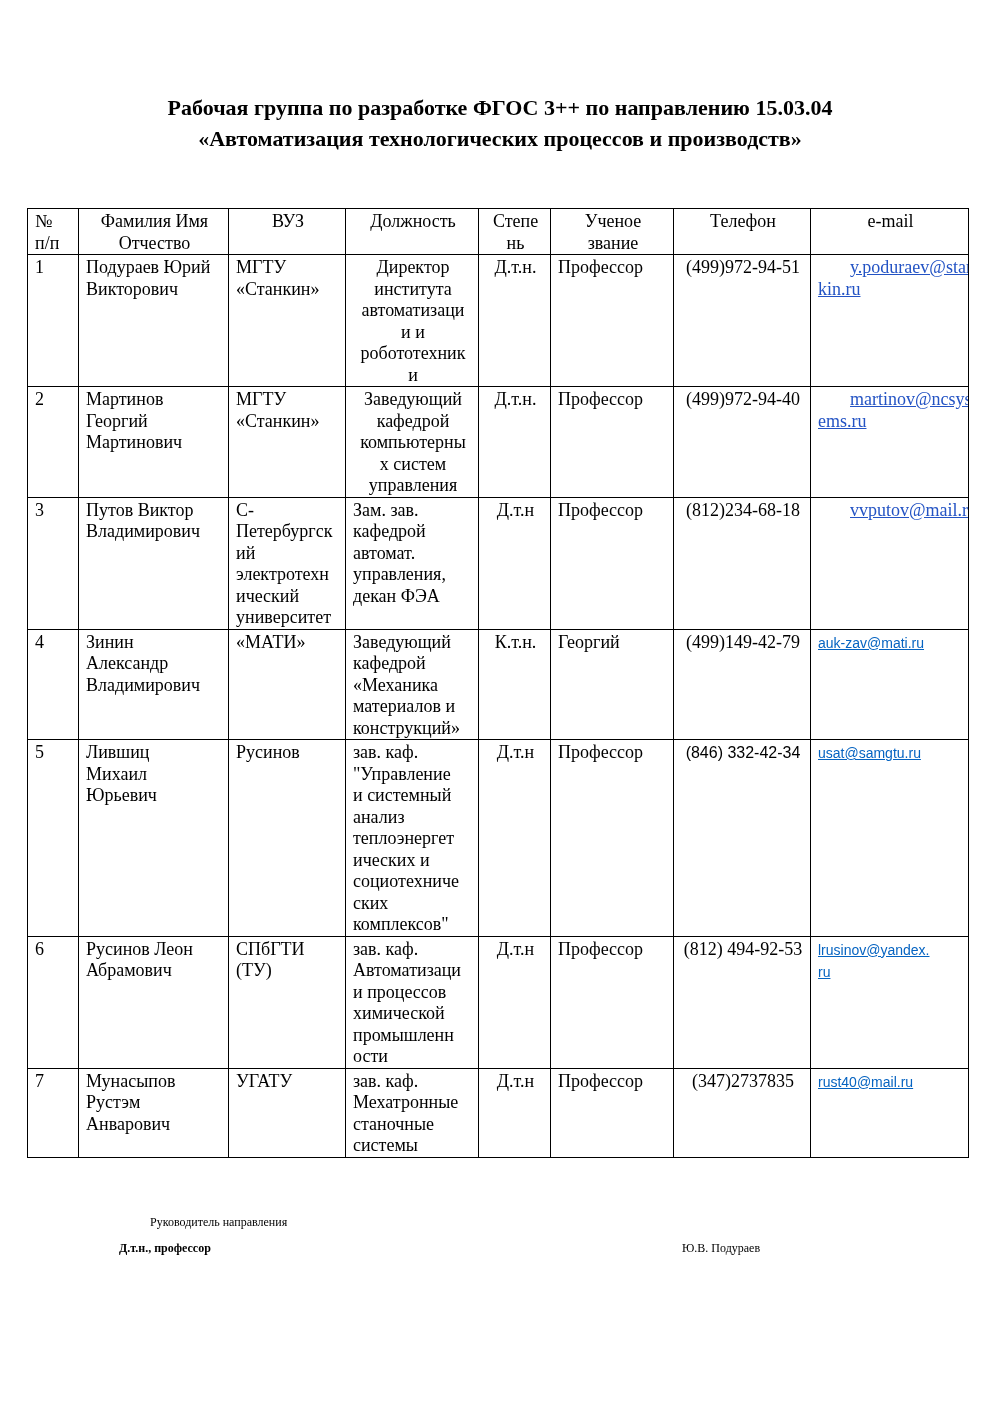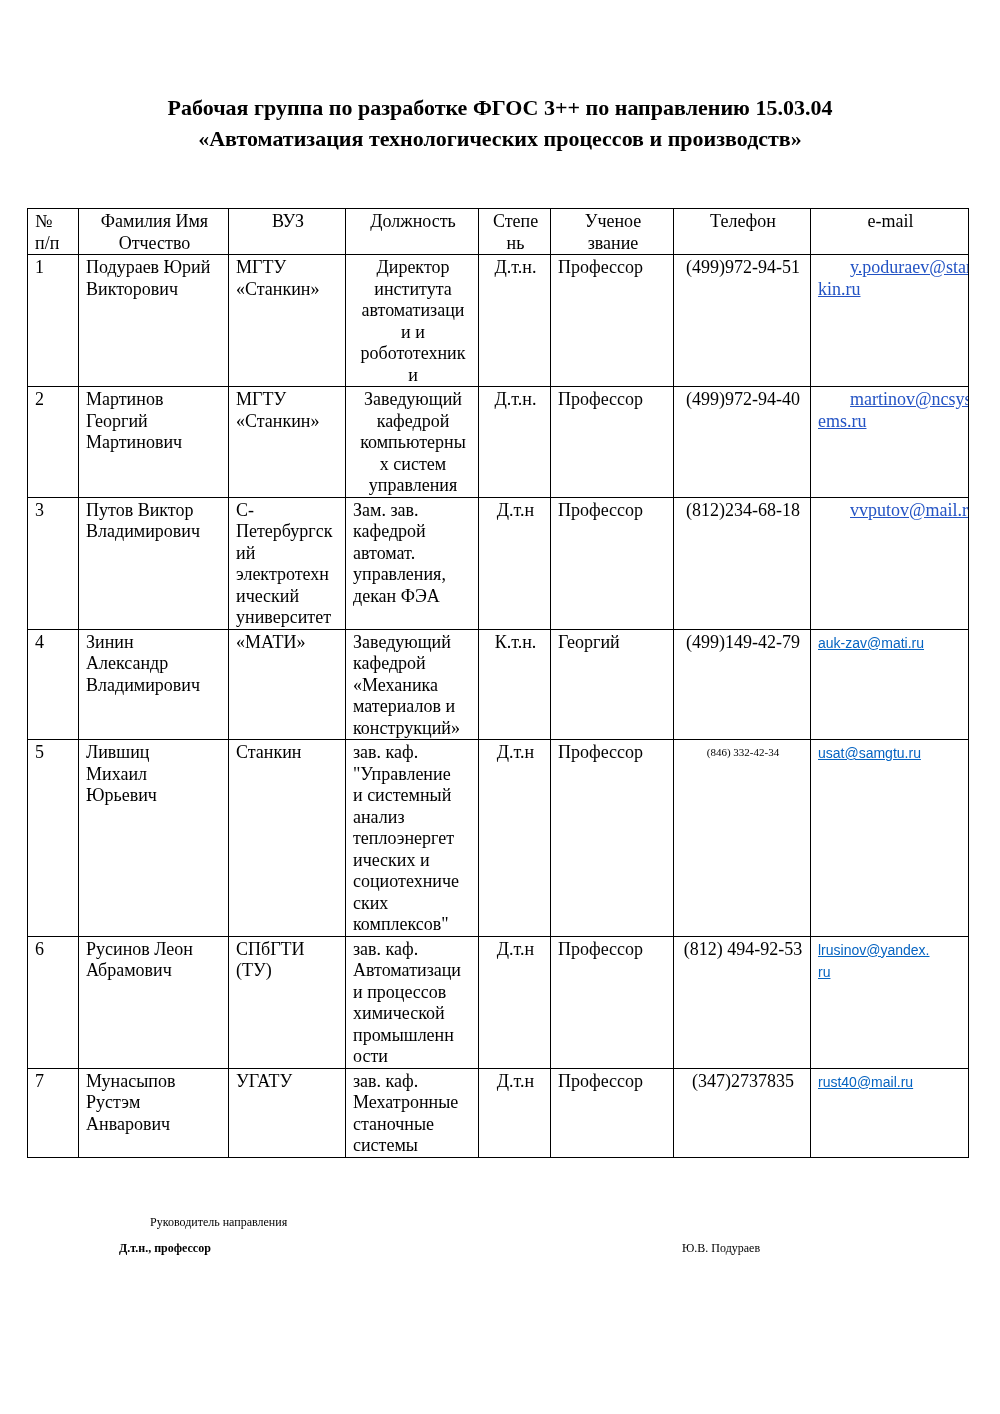--- a/index.html
+++ b/index.html
@@ -33,21 +33,21 @@
   table.wg th, table.wg td{
     border:1px solid #000000;
     vertical-align:top;
     padding:2px 5px 0 7px;
     white-space:pre-line;
     font-weight:normal;
     overflow:hidden;
   }
   th.ac, td.ac{text-align:center;padding-left:3px;padding-right:3px;}
   th.al, td.al{text-align:left;}
-  td.sans{font-family:Liberation Serif, serif;font-size:11px;text-align:center;}
+  td.sans{font-family:Liberation Sans, sans-serif;font-size:16px;text-align:center;}
   a.email-link{text-decoration:underline;cursor:pointer;}
   a.email-serif{color:var(--serif-link,#2353c4);margin-left:32px;}
   a.email-sans{
     color:var(--sans-link,#0563c1);
     font-family:"Liberation Sans", sans-serif;
     font-size:14px;
   }
   .footer-line{
     position:absolute;
     font-size:12px;
@@ -164,21 +164,21 @@
         <td class="ac">К.т.н.</td>
         <td class="al">Георгий</td>
         <td class="ac">(499)149-42-79</td>
         <td class="al"><a class="email-link email-sans">auk-zav@mati.ru</a></td>
       </tr>
       <tr style="height:194px">
         <td class="al">5</td>
         <td class="al">Лившиц
 Михаил
 Юрьевич</td>
-        <td class="al">Станкин</td>
+        <td class="al">Русинов</td>
         <td class="al">зав. каф.
 "Управление
 и системный
 анализ
 теплоэнергет
 ических и
 социотехниче
 ских
 комплексов"</td>
         <td class="ac">Д.т.н</td>

